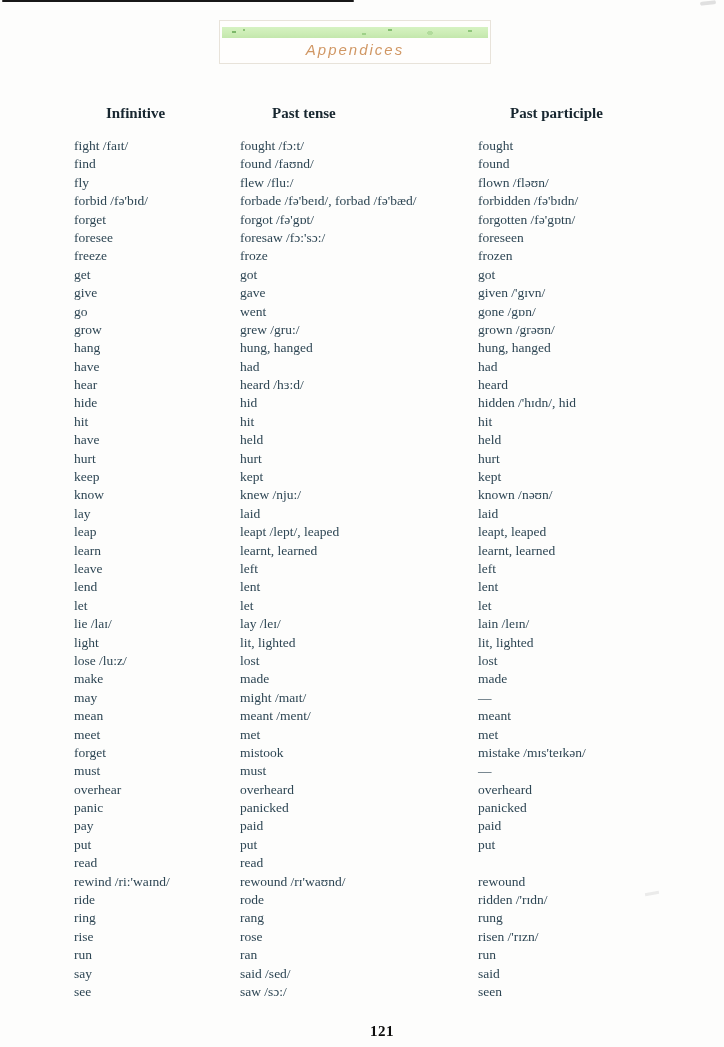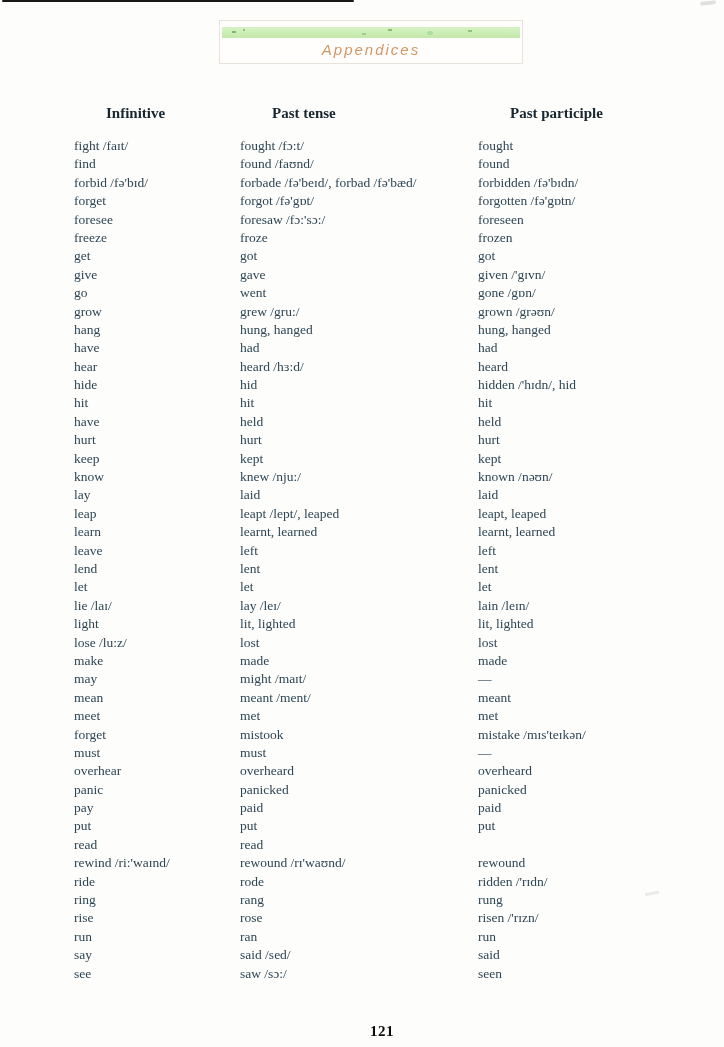--- a/index.html
+++ b/index.html
@@ -29,21 +29,21 @@
   .corner-smudge{
     position:absolute;right:8px;top:1px;width:16px;height:4px;
     background:#c9c9c9;opacity:.55;transform:rotate(-6deg);border-radius:2px;
   }
   .margin-smudge{
     position:absolute;left:645px;top:892px;width:14px;height:3px;
     background:#e2e2e2;opacity:.7;transform:rotate(-10deg);
   }
   
   .banner{
-    position:absolute;left:219px;top:20px;width:304px;height:44px;
+    position:absolute;left:219px;top:20px;width:272px;height:44px;
     background:#fffefd;
     border:1px solid rgba(205,195,175,.45);
   }
   .banner-strip{
     position:absolute;left:2px;right:2px;top:6px;height:11px;
     background:
       radial-gradient(3px 2px at 12px 5px,#7cb86a 60%,transparent 62%),
       radial-gradient(2px 2px at 22px 3px,#8cc277 60%,transparent 62%),
       radial-gradient(4px 2px at 142px 7px,#9fd189 60%,transparent 62%),
       radial-gradient(3px 2px at 168px 3px,#86bf73 60%,transparent 62%),
@@ -115,20 +115,25 @@
         <span>fight /faɪt/</span>
         <span>fought /fɔ:t/</span>
         <span>fought</span>
       </div>
       <div class="row">
         <span>find</span>
         <span>found /faʊnd/</span>
         <span>found</span>
       </div>
       <div class="row">
+        <span>fly</span>
+        <span>flew /flu:/</span>
+        <span>flown /fləʊn/</span>
+      </div>
+      <div class="row">
         <span>forbid /fə'bɪd/</span>
         <span>forbade /fə'beɪd/, forbad /fə'bæd/</span>
         <span>forbidden /fə'bɪdn/</span>
       </div>
       <div class="row">
         <span>forget</span>
         <span>forgot /fə'gɒt/</span>
         <span>forgotten /fə'gɒtn/</span>
       </div>
       <div class="row">

